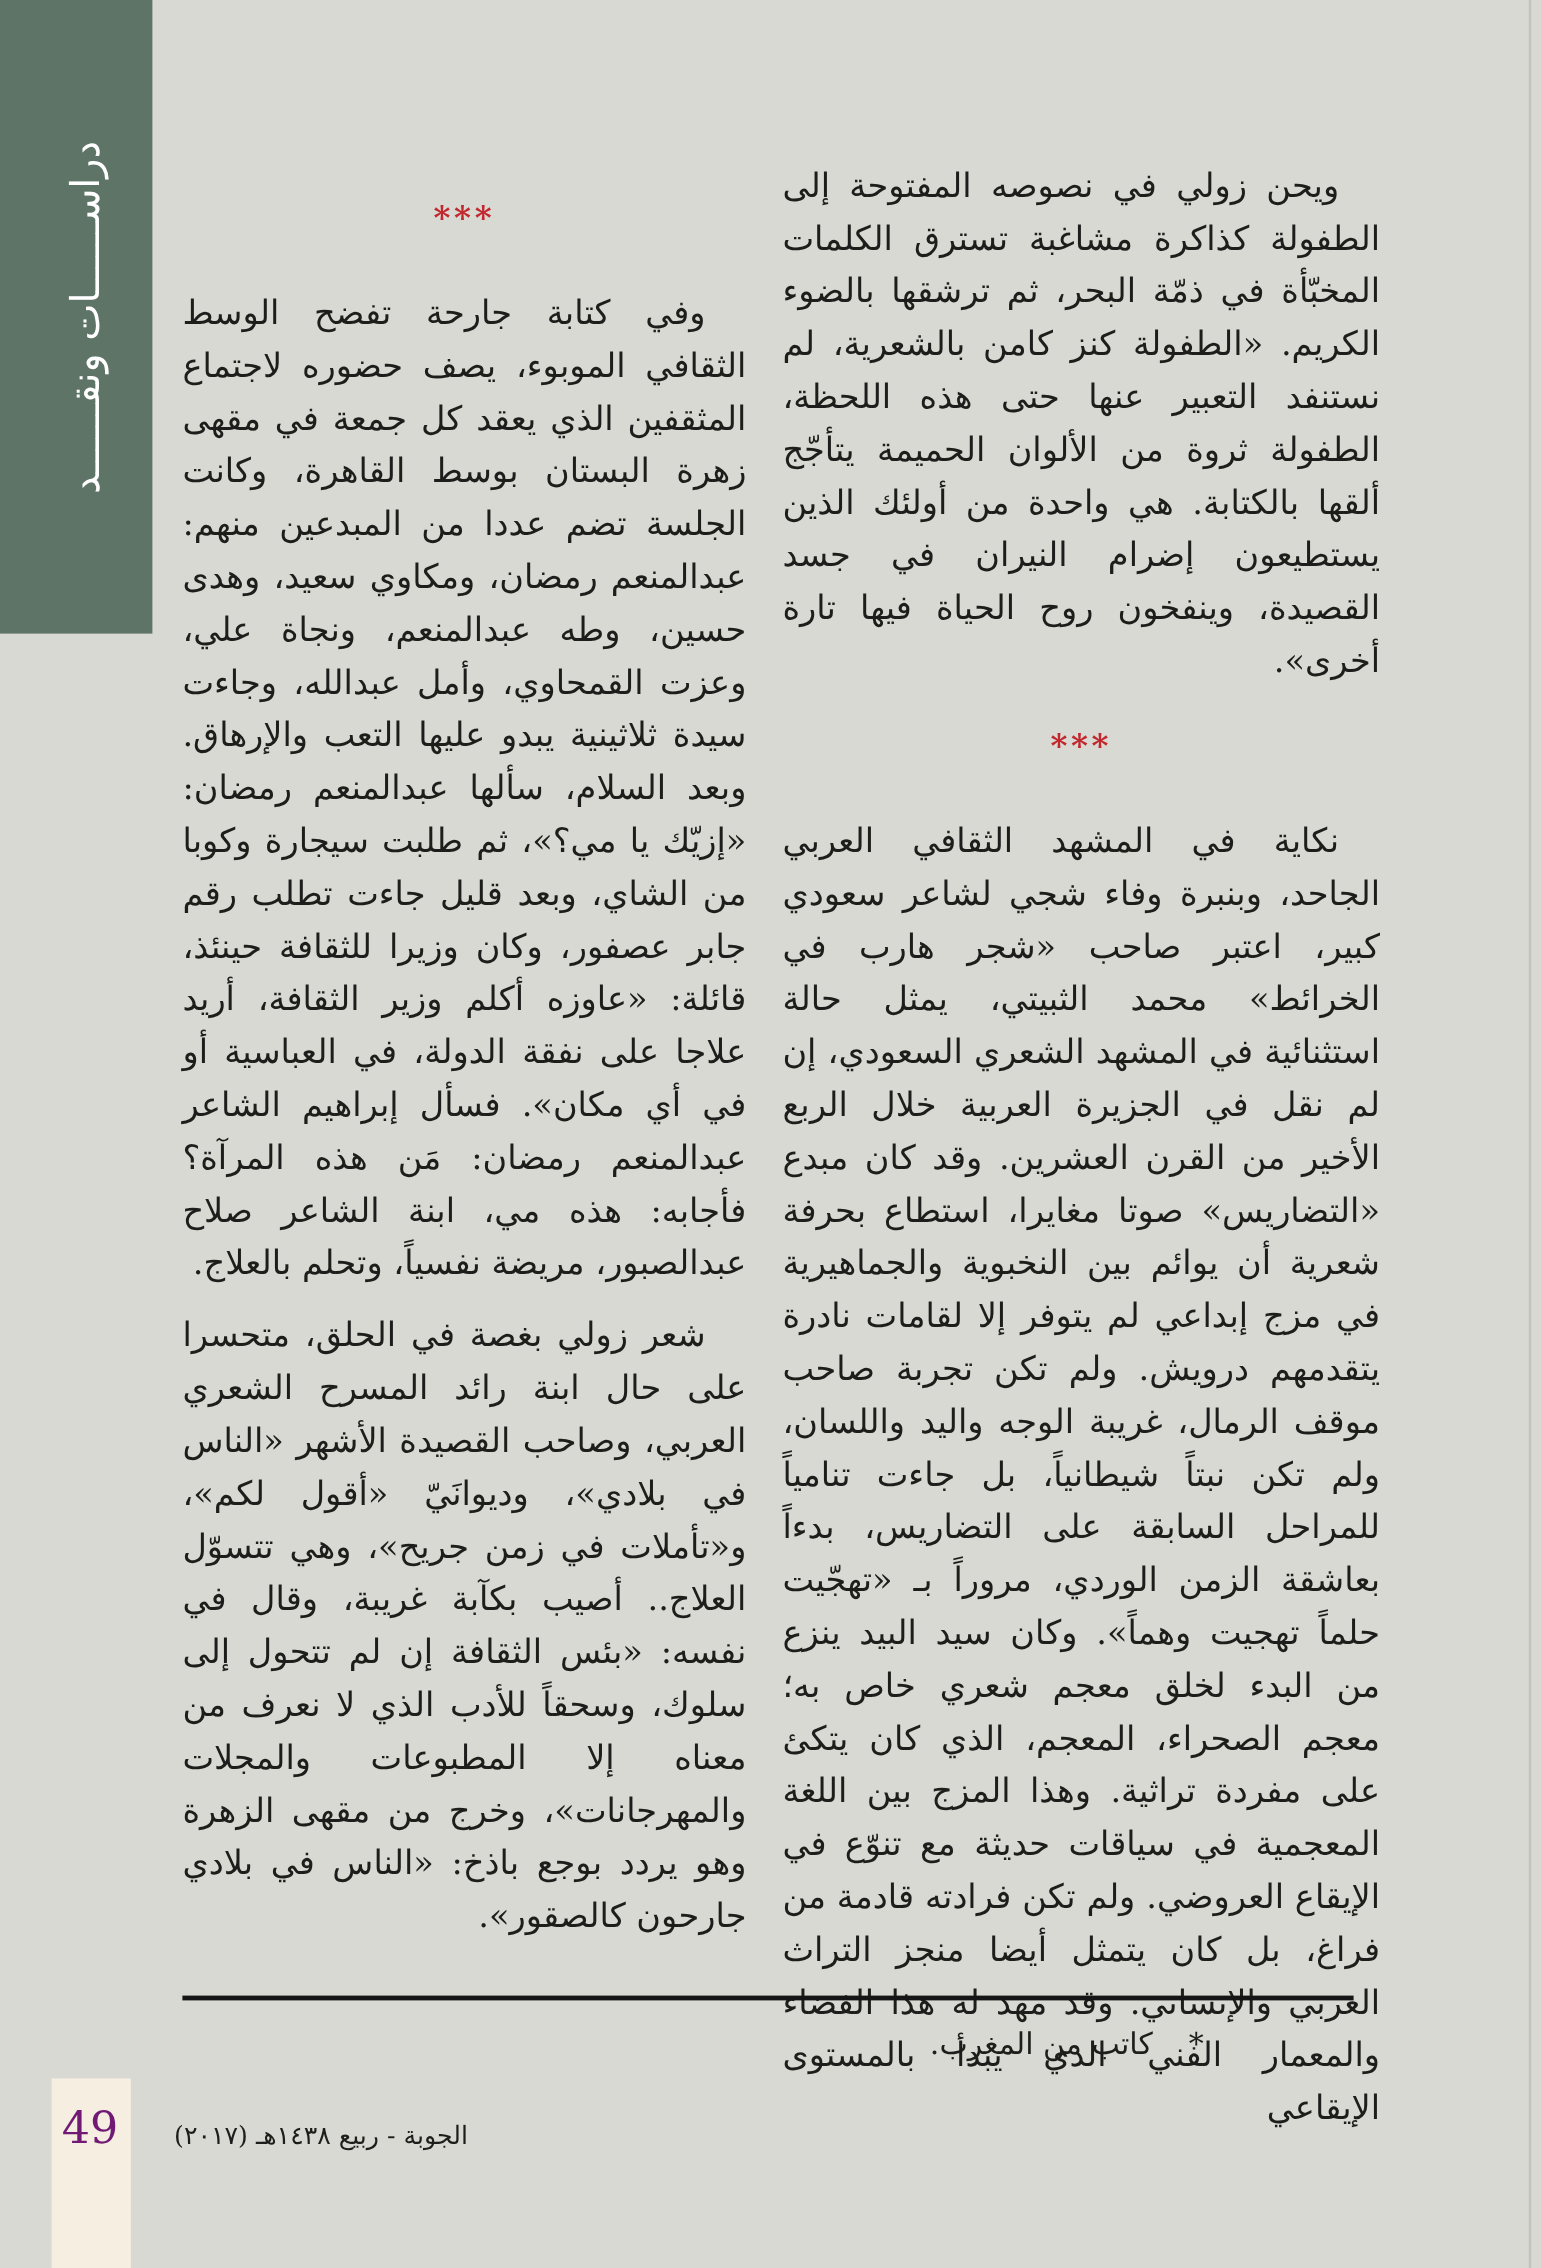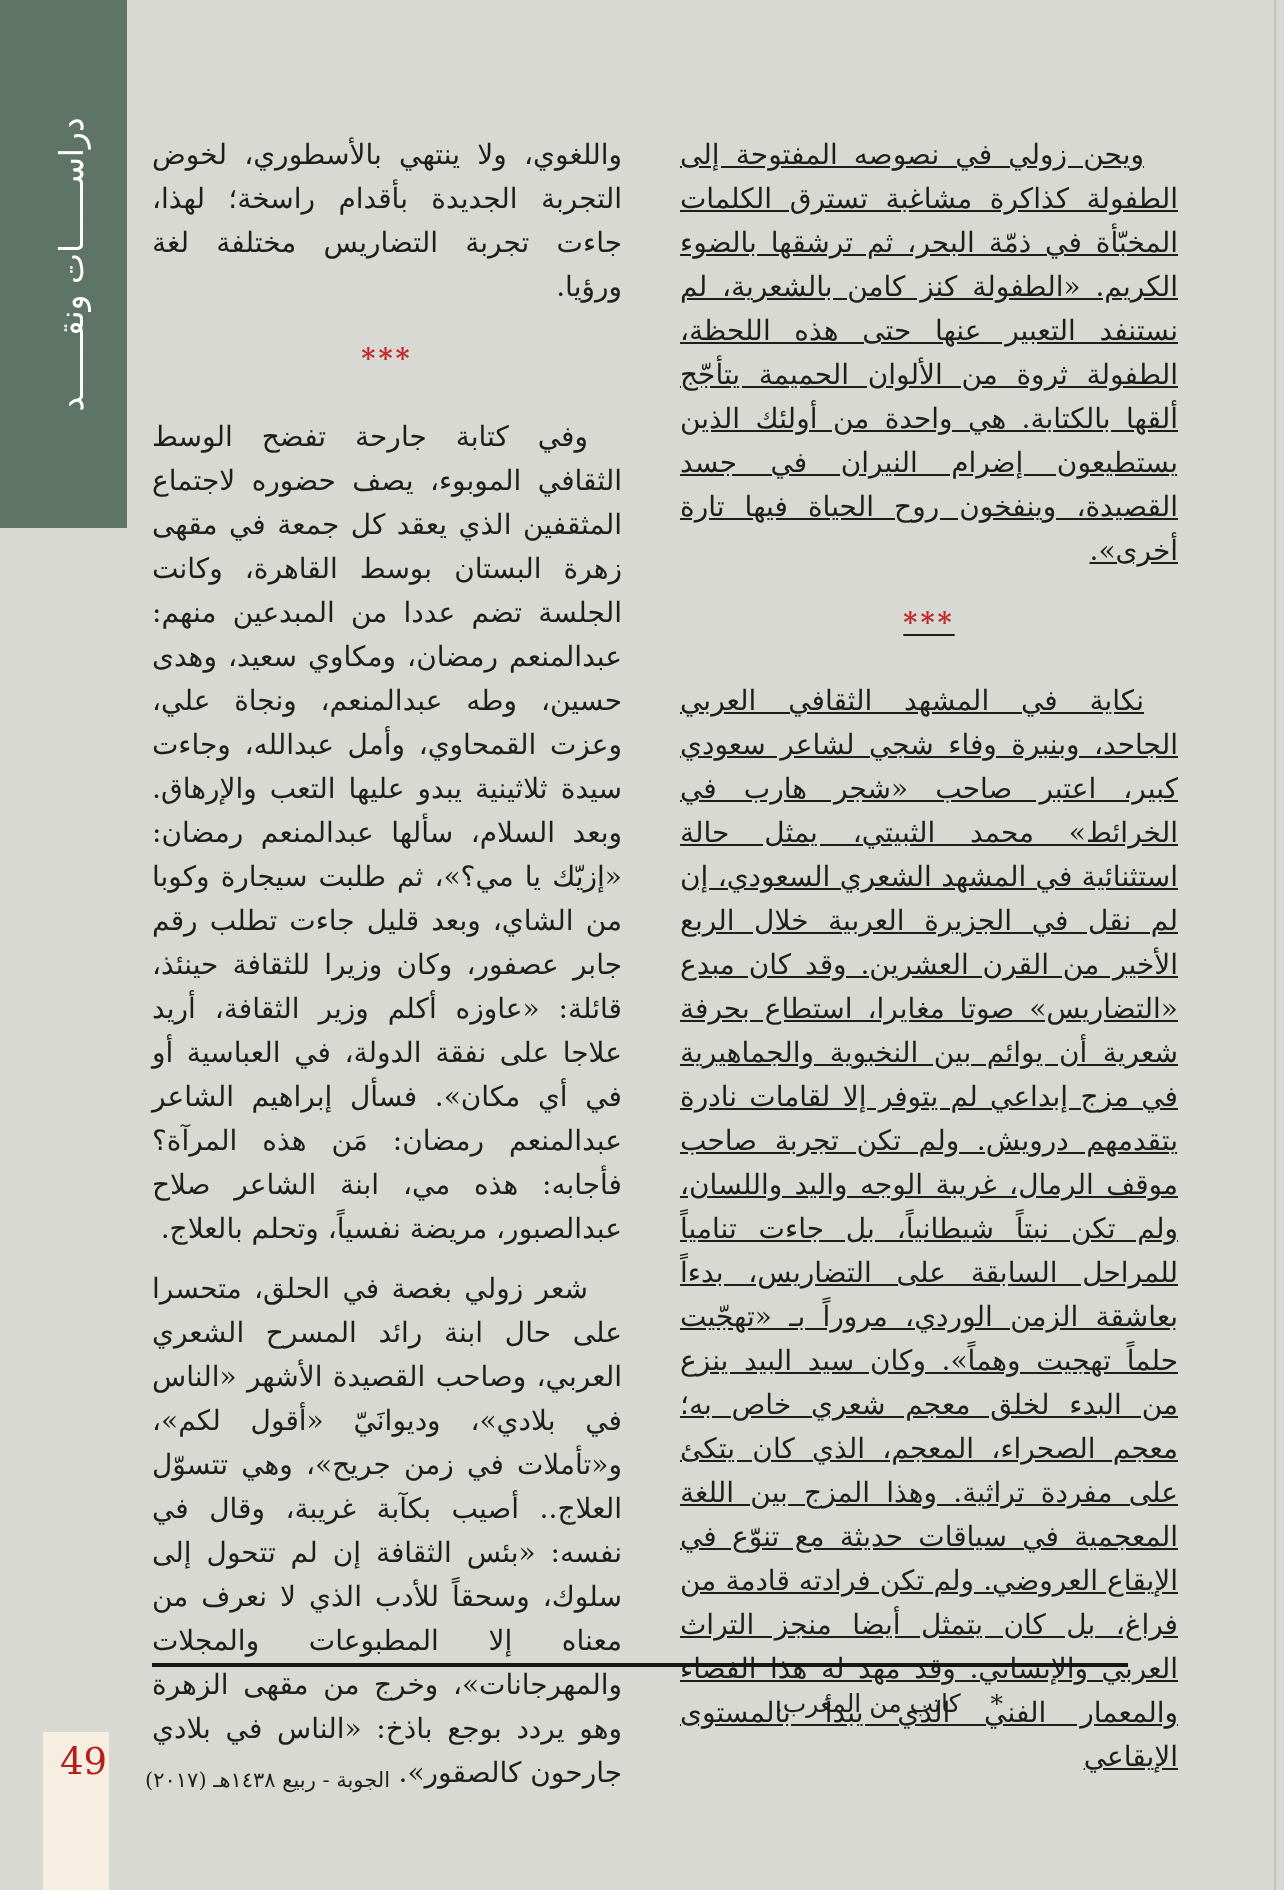--- a/index.html
+++ b/index.html
@@ -47,21 +47,21 @@
   }
   
   .col {
     position: absolute;
     top: 133px;
     direction: rtl;
     text-align: justify;
     font-size: 28px;
     line-height: 44px;
   }
-  .col-right { left: 680px; width: 498px; text-decoration: underline; }
+  .col-right { left: 652px; width: 498px; }
   .col-left  { left: 152px; width: 470px; }
   .col p { margin: 0; }
   .col p.indent { text-indent: 34px; }
   .col p.p-gap { margin-top: 16px; }
   .stars {
     text-align: center;
     color: #c1272d;
     font-weight: bold;
     font-size: 27px;
     line-height: 44px;
@@ -95,24 +95,24 @@
   .page-num-box {
     position: absolute;
     left: 43px;
     top: 1732px;
     width: 66px;
     height: 158px;
     background: #f6eee1;
   }
   .page-num {
     display: block;
-    text-align: right;
-    padding: 8px 2px 0 0;
+    text-align: center;
+    padding: 20px 2px 0 0;
     font-size: 37px;
-    color: #b91c1c;
+    color: #701a75;
   }
   .footer-line {
     position: absolute;
     left: 140px;
     top: 1768px;
     width: 250px;
     direction: rtl;
     text-align: right;
     font-size: 21px;
     color: #1d1d1b;
@@ -127,21 +127,20 @@
   <span class="banner-label">دراســــــات ونقــــــد</span>
 </div>
 
 <div class="col col-right">
   <p class="indent">ويحن زولي في نصوصه المفتوحة إلى الطفولة كذاكرة مشاغبة تسترق الكلمات المخبّأة في ذمّة البحر، ثم ترشقها بالضوء الكريم. «الطفولة كنز كامن بالشعرية، لم نستنفد التعبير عنها حتى هذه اللحظة، الطفولة ثروة من الألوان الحميمة يتأجّج ألقها بالكتابة. هي واحدة من أولئك الذين يستطيعون إضرام النيران في جسد القصيدة، وينفخون روح الحياة فيها تارة أخرى».</p>
   <div class="stars">***</div>
   <p class="indent">نكاية في المشهد الثقافي العربي الجاحد، وبنبرة وفاء شجي لشاعر سعودي كبير، اعتبر صاحب «شجر هارب في الخرائط» محمد الثبيتي، يمثل حالة استثنائية في المشهد الشعري السعودي، إن لم نقل في الجزيرة العربية خلال الربع الأخير من القرن العشرين. وقد كان مبدع «التضاريس» صوتا مغايرا، استطاع بحرفة شعرية أن يوائم بين النخبوية والجماهيرية في مزج إبداعي لم يتوفر إلا لقامات نادرة يتقدمهم درويش. ولم تكن تجربة صاحب موقف الرمال، غريبة الوجه واليد واللسان، ولم تكن نبتاً شيطانياً، بل جاءت تنامياً للمراحل السابقة على التضاريس، بدءاً بعاشقة الزمن الوردي، مروراً بـ «تهجّيت حلماً تهجيت وهماً». وكان سيد البيد ينزع من البدء لخلق معجم شعري خاص به؛ معجم الصحراء، المعجم، الذي كان يتكئ على مفردة تراثية. وهذا المزج بين اللغة المعجمية في سياقات حديثة مع تنوّع في الإيقاع العروضي. ولم تكن فرادته قادمة من فراغ، بل كان يتمثل أيضا منجز التراث العربي والإنساني. وقد مهد له هذا الفضاء والمعمار الفني الذي يبدأ بالمستوى الإيقاعي</p>
 </div>
 
 <div class="col col-left">
-  <p>واللغوي، ولا ينتهي بالأسطوري، لخوض التجربة الجديدة بأقدام راسخة؛ لهذا، جاءت تجربة التضاريس مختلفة لغة ورؤيا.</p>
   <div class="stars">***</div>
   <p class="indent">وفي كتابة جارحة تفضح الوسط الثقافي الموبوء، يصف حضوره لاجتماع المثقفين الذي يعقد كل جمعة في مقهى زهرة البستان بوسط القاهرة، وكانت الجلسة تضم عددا من المبدعين منهم: عبدالمنعم رمضان، ومكاوي سعيد، وهدى حسين، وطه عبدالمنعم، ونجاة علي، وعزت القمحاوي، وأمل عبدالله، وجاءت سيدة ثلاثينية يبدو عليها التعب والإرهاق. وبعد السلام، سألها عبدالمنعم رمضان: «إزيّك يا مي؟»، ثم طلبت سيجارة وكوبا من الشاي، وبعد قليل جاءت تطلب رقم جابر عصفور، وكان وزيرا للثقافة حينئذ، قائلة: «عاوزه أكلم وزير الثقافة، أريد علاجا على نفقة الدولة، في العباسية أو في أي مكان». فسأل إبراهيم الشاعر عبدالمنعم رمضان: مَن هذه المرآة؟ فأجابه: هذه مي، ابنة الشاعر صلاح عبدالصبور، مريضة نفسياً، وتحلم بالعلاج.</p>
   <p class="indent p-gap">شعر زولي بغصة في الحلق، متحسرا على حال ابنة رائد المسرح الشعري العربي، وصاحب القصيدة الأشهر «الناس في بلادي»، وديوانَيّ «أقول لكم»، و«تأملات في زمن جريح»، وهي تتسوّل العلاج.. أصيب بكآبة غريبة، وقال في نفسه: «بئس الثقافة إن لم تتحول إلى سلوك، وسحقاً للأدب الذي لا نعرف من معناه إلا المطبوعات والمجلات والمهرجانات»، وخرج من مقهى الزهرة وهو يردد بوجع باذخ: «الناس في بلادي جارحون كالصقور».</p>
 </div>
 
 <div class="rule"></div>
 
 <div class="footnote">
   <span class="marker">*</span><span>كاتب من المغرب.</span>
 </div>

